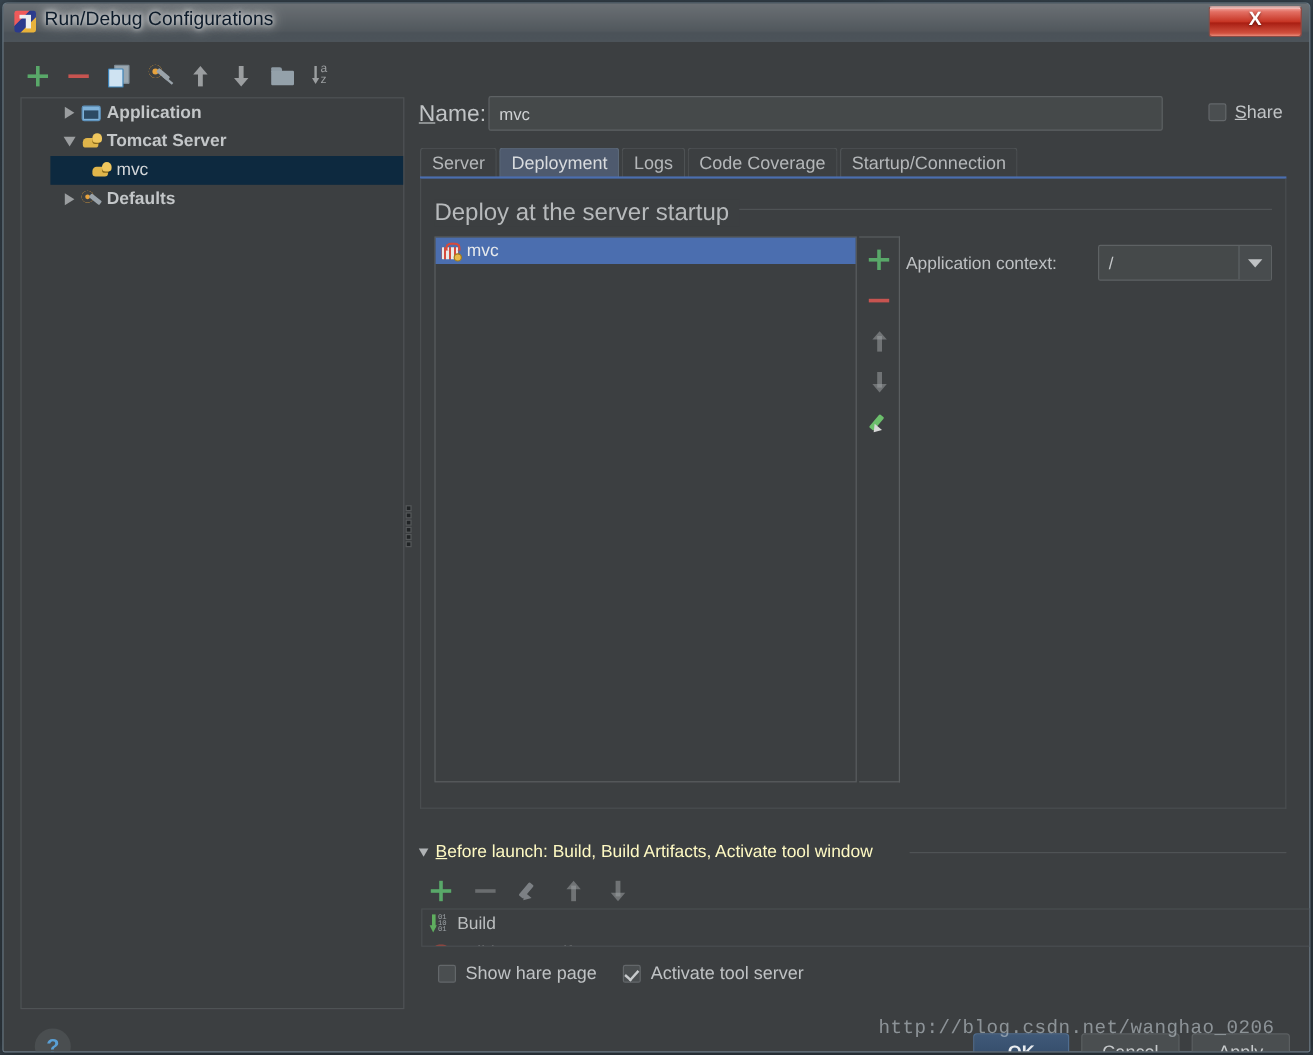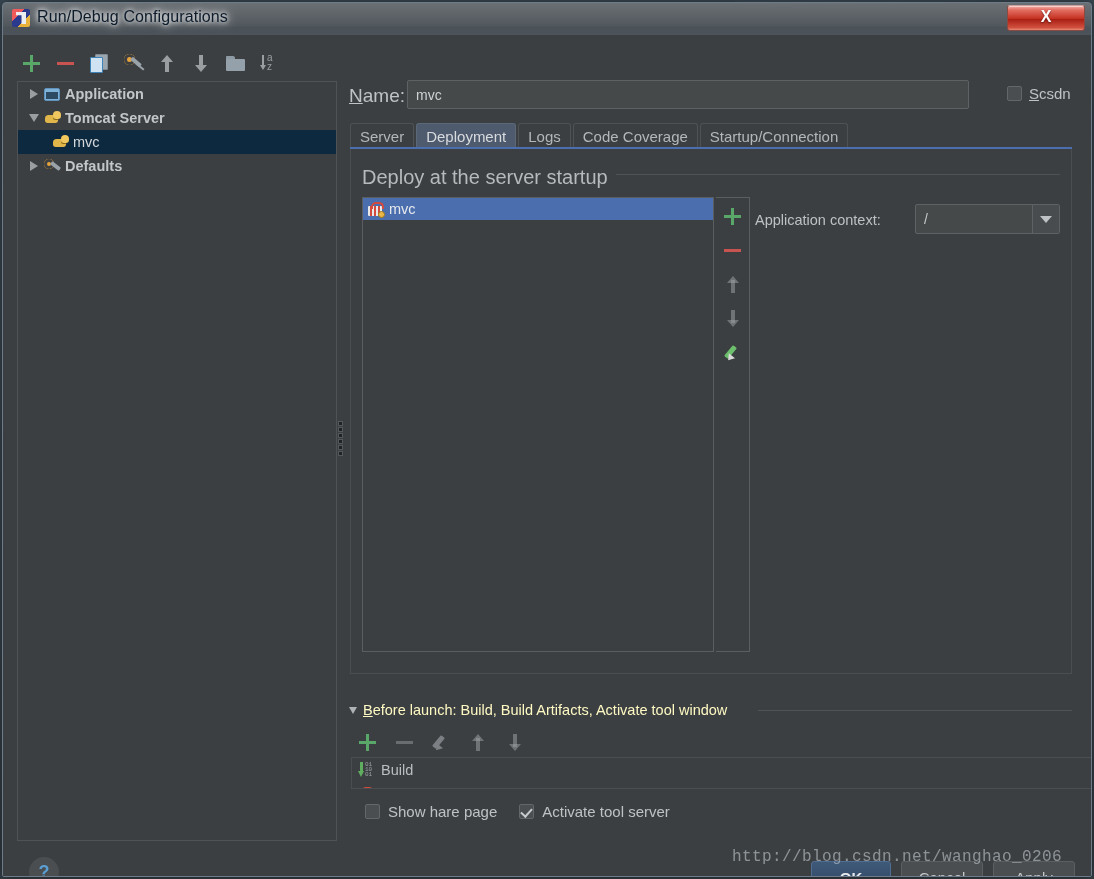--- a/index.html
+++ b/index.html
@@ -155,21 +155,21 @@
     content: ""; position: absolute; left: 1px; top: 11px; width: 0; height: 0;
     border-left: 4px solid transparent; border-right: 4px solid transparent; border-top: 6px solid #d9d9d9;
     transform: rotate(40deg);
   }
   .ico-pencil.dim::before { background: #7c8084; }
   .ico-pencil.dim::after { border-top-color: #7c8084; }
 
   
   .tree-panel {
     position: absolute; left: 14px; top: 46px; width: 320px; height: 760px;
-    border: 1px solid #4f5355; background: #3c3f41;
+    border: 1px solid #4f5355; background: #3c3f41; padding-left: 24px;
   }
   .tree-row {
     position: relative; height: 24px; display: flex; align-items: center;
     padding-left: 8px; cursor: pointer; font-size: 14.5px; color: #bbbbbb;
   }
   .tree-row.sel { background: #0d293f; }
   .tree-row.sel .tree-label { color: #d4d7da; font-weight: normal; }
   .tree-row .twisty {
     width: 16px; display: flex; align-items: center; justify-content: center; flex: 0 0 16px;
   }
@@ -479,21 +479,21 @@
           <i style="top:26px"></i>
           <i style="top:32px"></i>
       </div>
 
       <div class="name-label">
         <u>N</u><span>ame:</span>
       </div>
       <input class="name-input" value="mvc" style="">
       <div class="share-box">
         <span class="cb"></span>
-        <span class="lbl"><u>S</u><span>csdn</span></span>
+        <span class="lbl"><u>S</u><span>hare</span></span>
       </div>
 
       <div class="tabs">
         <div class="tab">Server</div>
         <div class="tab active">Deployment</div>
         <div class="tab">Logs</div>
         <div class="tab">Code Coverage</div>
         <div class="tab">Startup/Connection</div>
       </div>
       <div class="tab-underline"></div>

